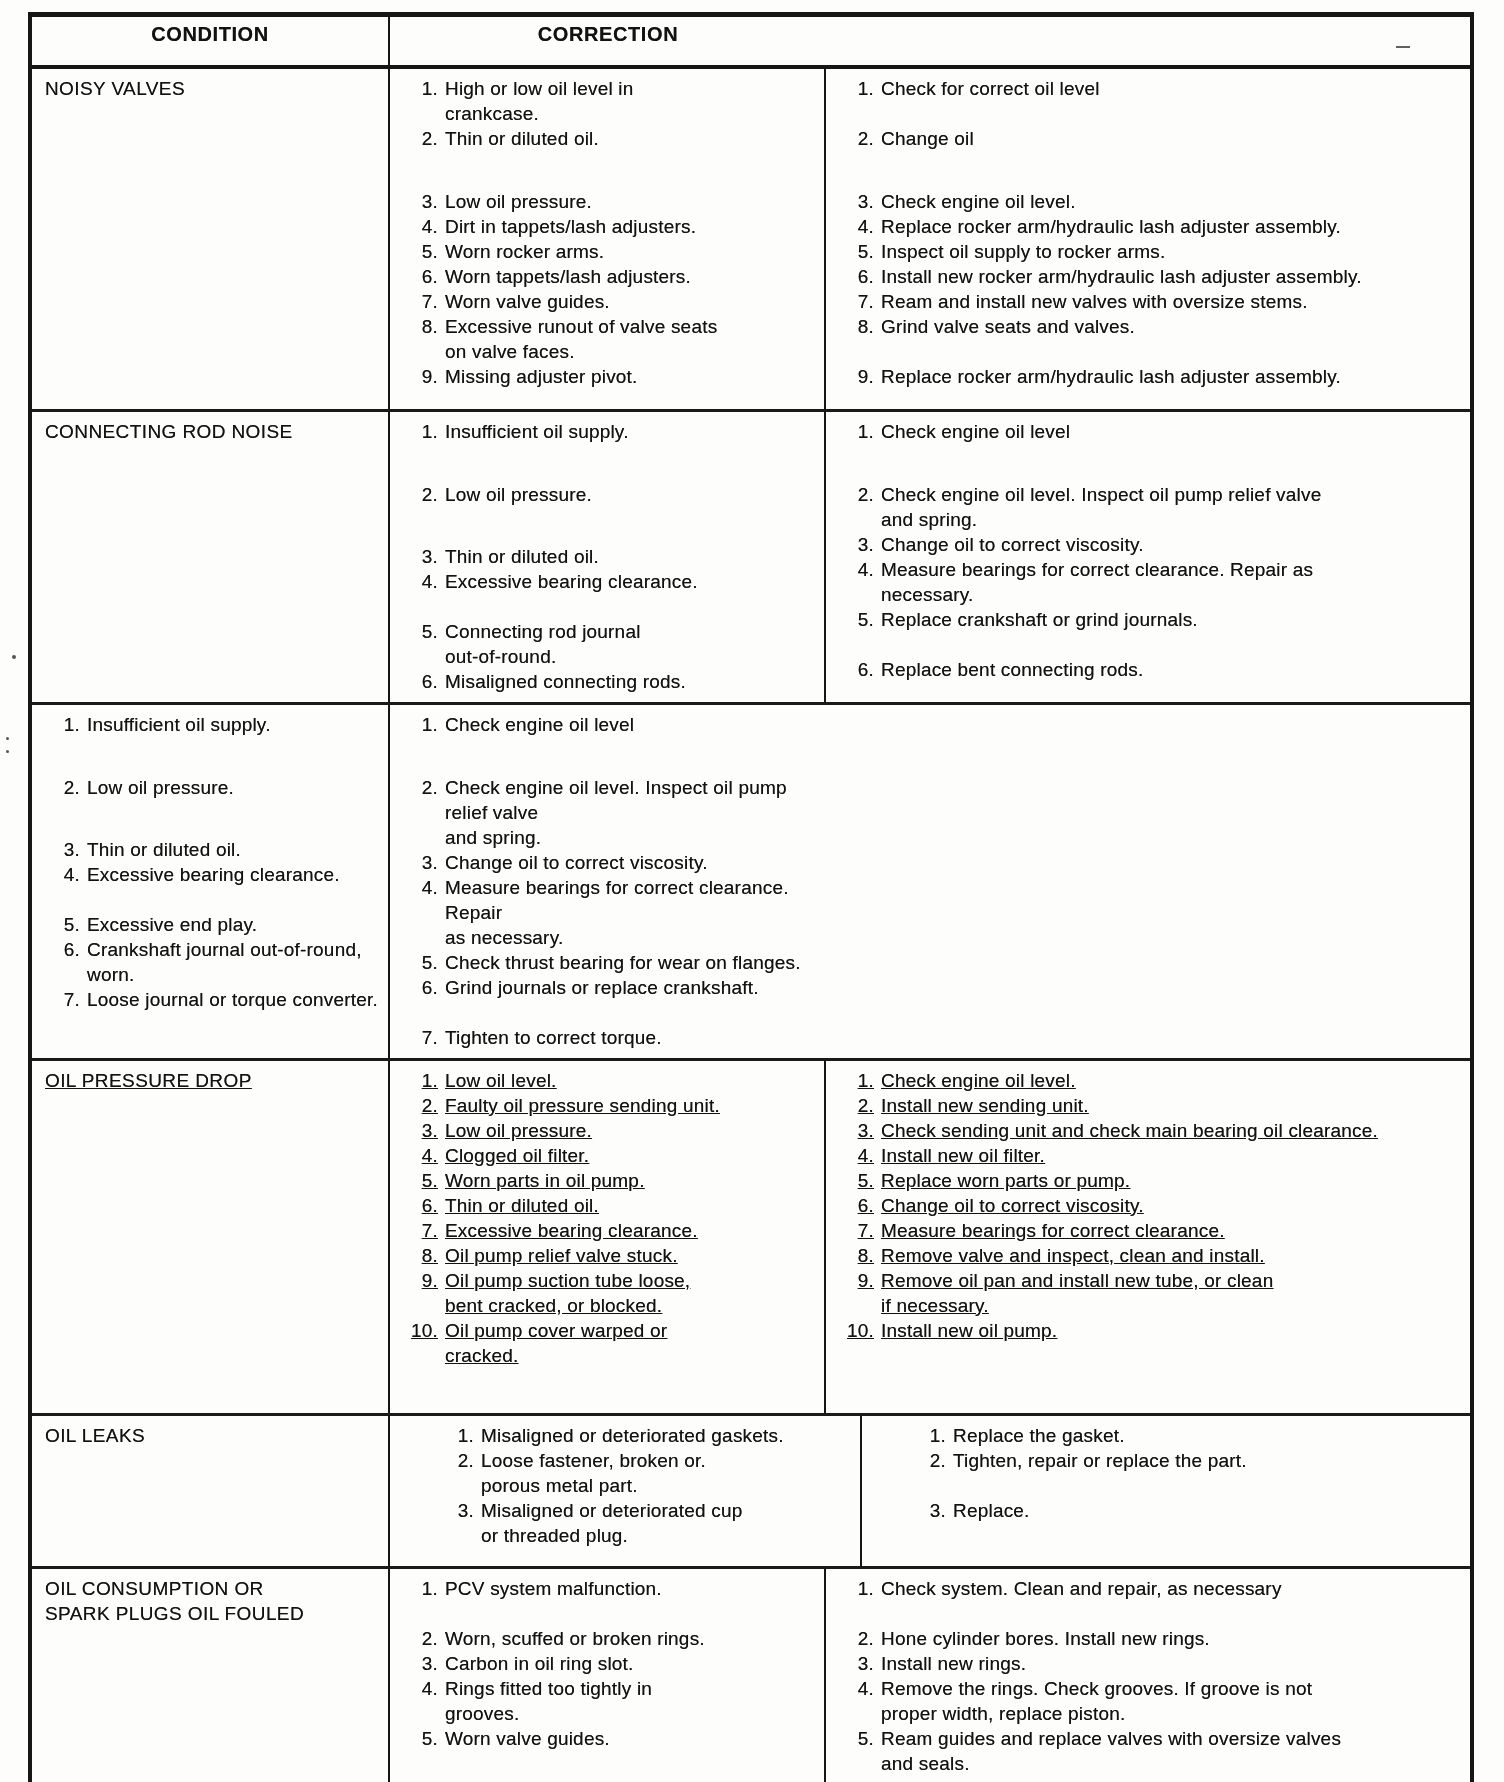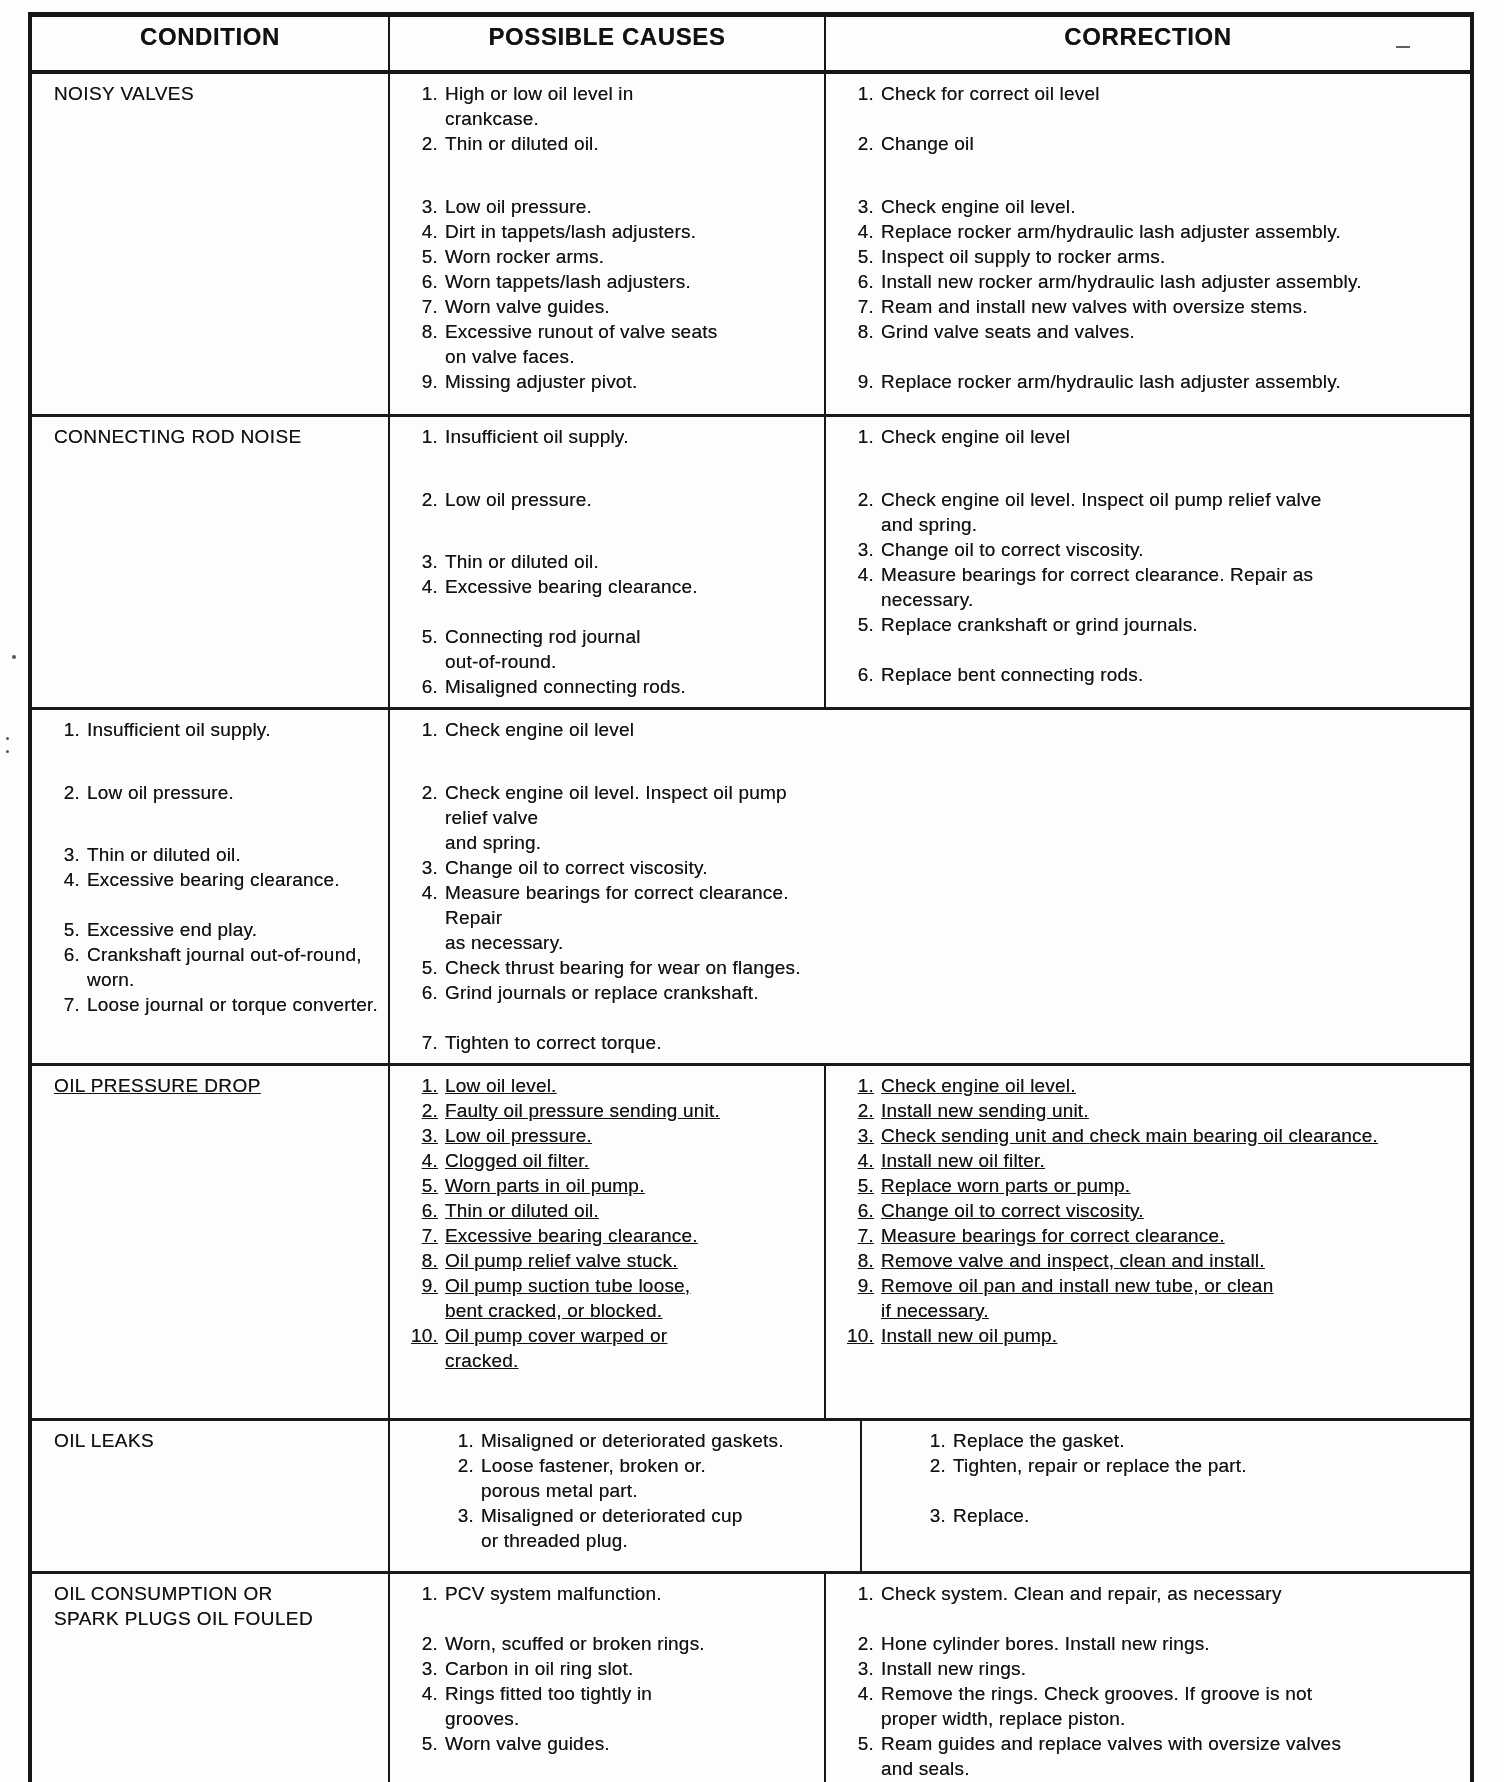--- a/index.html
+++ b/index.html
@@ -32,42 +32,42 @@
     display: grid;
     grid-template-columns: 358px 436px 1fr;
     border-bottom: 4px solid #161616;
     min-height: 42px;
   }
   .th {
     display: flex;
     align-items: center;
     justify-content: center;
     font-weight: bold;
-    font-size: 24px;
+    font-size: 20px;
     letter-spacing: 0.6px;
     padding: 6px 4px 19px 4px;
     box-sizing: border-box;
   }
   .th.c1, .th.c2 { border-right: 2.5px solid #161616; }
   .row {
     display: grid;
     grid-template-columns: 358px 436px 1fr;
     border-top: 3.5px solid #1a1a1a;
   }
   .row:first-child { border-top: none; }
   .cell {
     padding: 7px 10px 8px 12px;
     box-sizing: border-box;
     font-size: 19px;
     line-height: 25px;
   }
   .cell.cond, .cell.causes { border-right: 2.5px solid #161616; }
   .cell.cond {
     text-transform: uppercase;
-    padding-left: 22px;
+    padding-left: 13px;
     white-space: pre-line;
     letter-spacing: 0.4px;
   }
   .item {
     display: grid;
     grid-template-columns: 36px 1fr;
     column-gap: 7px;
   }
   .num { text-align: right; }
   .txt { white-space: pre-line; }
@@ -90,23 +90,20 @@
 </style>
 </head>
 <body>
 
 <div class="page">
   <div class="doc">
     <div class="thead">
       <div class="th c1">
         <span>CONDITION</span>
       </div>
-      <div class="th c2">
-        <span>POSSIBLE CAUSES</span>
-      </div>
       <div class="th c3">
         <span>CORRECTION</span>
       </div>
     </div>
     <div id="rows">
         <div class="row" style="min-height: 340px;">
           <div class="cell cond"><span>NOISY VALVES</span></div>
           <div class="cell causes">
             <div class="item">
               <span class="num">1.</span>

